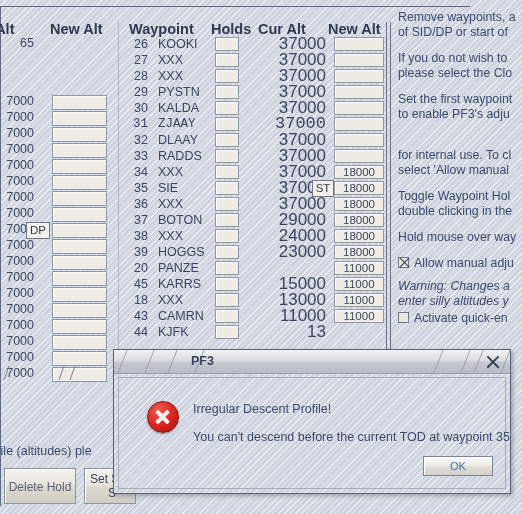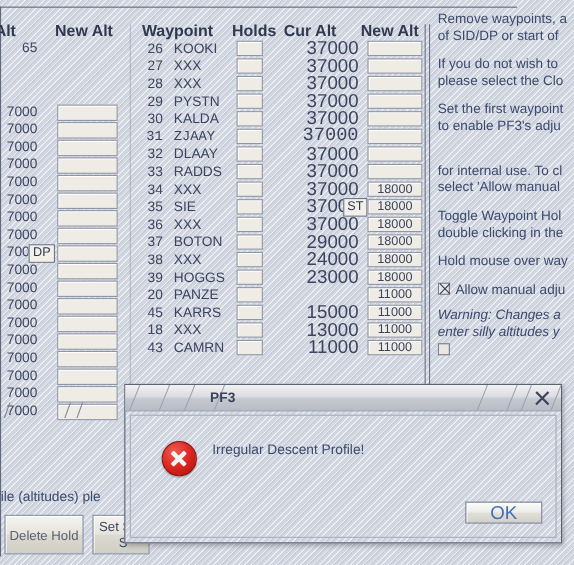--- a/index.html
+++ b/index.html
@@ -104,21 +104,21 @@
   .err-icon{position:absolute;left:28px;top:23px;width:30px;height:30px;border-radius:50%;
             background:radial-gradient(circle at 35% 28%,#ef5a52 0%,#d8231c 55%,#a8120d 100%);
             border:1px solid #8e1410;box-shadow:0 1px 2px rgba(0,0,0,.35);}
   .err-icon::before,.err-icon::after{content:"";position:absolute;left:6px;top:13px;width:17px;height:4px;
             background:#f4f4f4;border-radius:1px;}
   .err-icon::before{transform:rotate(45deg);}
   .err-icon::after{transform:rotate(-45deg);}
   .dlg-h{position:absolute;left:74px;top:24px;font-size:12.5px;color:#3b4a6e;white-space:nowrap;}
   .dlg-m{position:absolute;left:74px;top:52px;font-size:12.5px;color:#3b4a6e;white-space:nowrap;}
   #ok-button{position:absolute;right:12px;bottom:12px;width:70px;height:20px;line-height:19px;
-             color:#3f6fb5;font-size:17px;
+             color:#3f6fb5;font-size:11px;
              border:1px solid #7d8496;
              background:linear-gradient(180deg,#fbfbf9 0%,#ededea 46%,#e0ded7 54%,#d2d0c8 100%);
              box-shadow:inset 1px 1px 0 #fff;box-sizing:border-box;}
 </style>
 </head>
 <body>
 
 <div id="app" class="hatch">
 
   <div class="frame-top">
@@ -299,20 +299,26 @@
         <div class="c-cur">13000</div>
         <div class="c-new">11000</div>
       </div>
       <div class="row" style="top: 272px;">
         <div class="c-idx">43</div>
         <div class="c-name">CAMRN</div>
         <div class="c-hold"></div>
         <div class="c-cur">11000</div>
         <div class="c-new">11000</div>
       </div>
+      <div class="row" style="top: 288px;">
+        <div class="c-idx">44</div>
+        <div class="c-name">KJFK</div>
+        <div class="c-hold"></div>
+        <div class="c-cur">13</div>
+      </div>
       <div class="st-badge" style="top: 144px;">ST</div>
     </div>
 
   <div class="help">
     <p>
       <span>Remove waypoints, a</span><br>
       <span>of SID/DP or start of</span><br>
     </p>
     <p>
       <span>If you do not wish to</span><br>
@@ -335,21 +341,21 @@
       <span>Hold mouse over way</span>
     </p>
     <label class="chk-line">
       <span class="cbox on"></span><span>Allow manual adju</span>
     </label>
     <p class="warn">
       <span>Warning: Changes a</span><br>
       <span>enter silly altitudes y</span>
     </p>
     <label class="chk-line">
-      <span class="cbox"></span>
+      <span class="cbox"></span><span>Activate quick-en</span>
     </label>
   </div>
 
   <div class="tabstrip">
     <div class="tab-notch" style="left:6px;width:54px;"></div>
     <div class="tab-notch" style="left:72px;width:62px;"></div>
     <div class="tab-notch" style="left:146px;width:58px;"></div>
   </div>
 
   <div class="bottom-note">rofile (altitudes) ple</div>
@@ -364,17 +370,18 @@
       <div class="notch" style="left:8px;"></div>
       <div class="notch" style="left:58px;"></div>
       <div class="notch" style="right:44px;"></div>
       <div class="notch" style="right:4px;"></div>
       <div class="tt">PF3</div>
       <div class="dlg-close"></div>
     </div>
     <div class="dlg-body hatch">
       <div class="err-icon"></div>
       <div class="dlg-h">Irregular Descent Profile!</div>
+      <div class="dlg-m">You can't descend before the current TOD at waypoint 35</div>
       <div class="btn" id="ok-button">OK</div>
     </div>
   </div>
 
 </div>
 
 </body></html>

